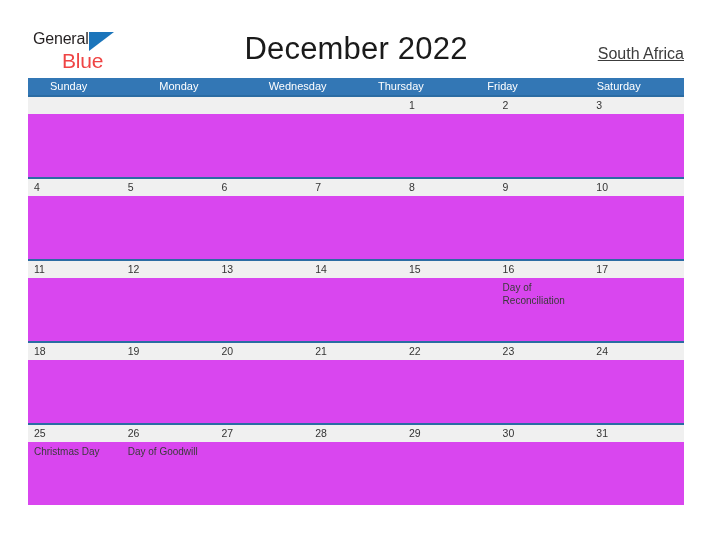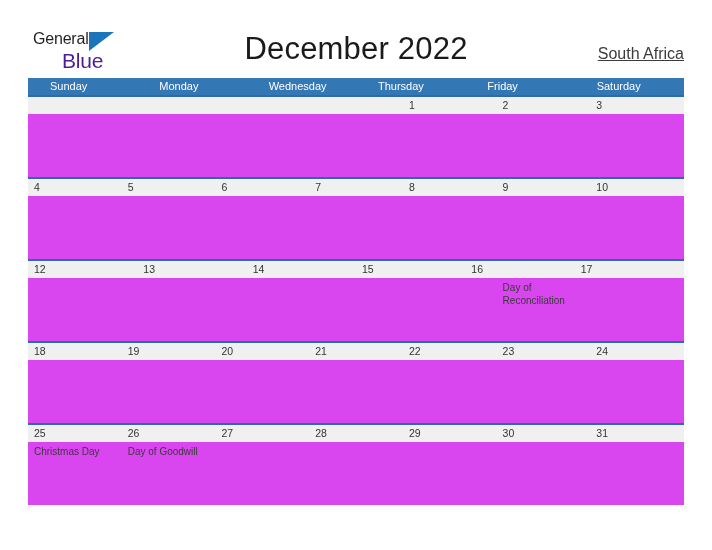--- a/index.html
+++ b/index.html
@@ -55,21 +55,21 @@
     width: 0;
     height: 0;
     border-left: 25px solid #1b75bb;
     border-bottom: 19px solid transparent;
   }
   .logo-row2 {
     position: absolute;
     left: 29px;
     top: 19px;
     font-size: 21px;
-    color: #4c1d95;
+    color: #ef4444;
     letter-spacing: -0.2px;
     font-family: "Liberation Sans", sans-serif;
   }
 
   .month-title {
     position: absolute;
     left: 0;
     top: 31px;
     width: 712px;
     text-align: center;
@@ -225,20 +225,21 @@
         <div class="event-cell"></div>
         <div class="event-cell"></div>
         <div class="event-cell"></div>
         <div class="event-cell"></div>
         <div class="event-cell"></div>
       </div>
     </div>
 
     <div class="week">
       <div class="week-daterow">
+        <div class="date-cell">11</div>
         <div class="date-cell">12</div>
         <div class="date-cell">13</div>
         <div class="date-cell">14</div>
         <div class="date-cell">15</div>
         <div class="date-cell">16</div>
         <div class="date-cell">17</div>
       </div>
       <div class="week-eventrow">
         <div class="event-cell"></div>
         <div class="event-cell"></div>

